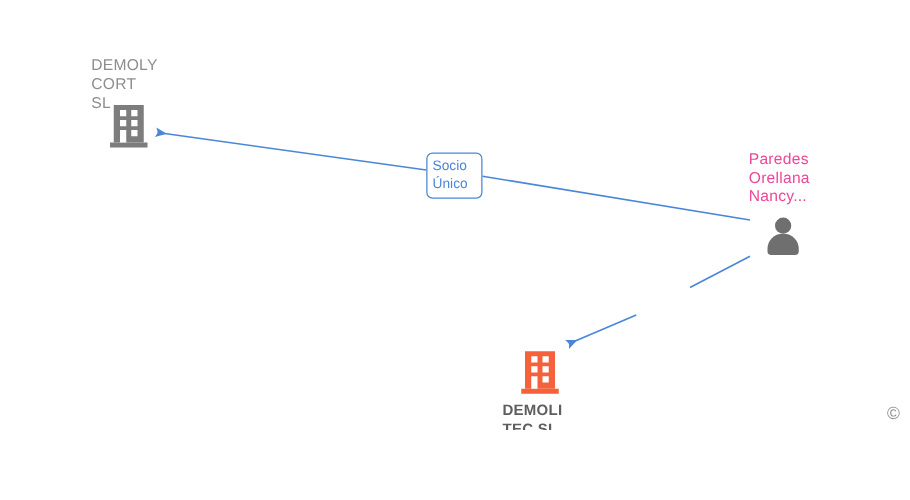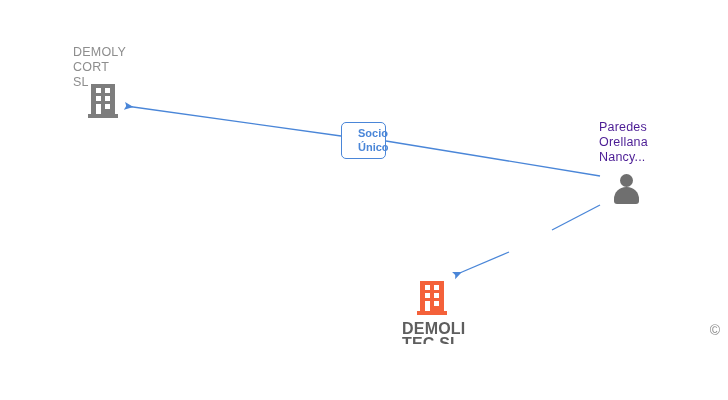--- a/index.html
+++ b/index.html
@@ -36,29 +36,29 @@
     position: absolute;
     white-space: pre-line;
     letter-spacing: .2px;
   }
   .label-company {
     font-size: 12.5px;
     line-height: 15px;
     color: #8d8d8d;
   }
   .label-company-focus {
-    font-size: 16px;
+    font-size: 12px;
     line-height: 15px;
     font-weight: bold;
     color: #5e5e5e;
   }
   .label-person {
     font-size: 12.5px;
     line-height: 15px;
-    color: #4c1d95;
+    color: #ec4899;
   }
 
   
   .building {
     position: relative;
     width: 30px;
     height: 34px;
   }
   .building .tower {
     position: absolute;
@@ -121,23 +121,22 @@
   .edge-label {
     position: absolute;
     box-sizing: border-box;
     background: #ffffff;
     border: 1px solid #4a86d8;
     border-radius: 5px;
     color: #4a86d8;
     font-size: 11px;
     line-height: 14px;
     text-align: left;
-    padding: 3px 16px 4px;
+    padding: 3px 4px 4px;
     white-space: pre-line;
-    font-weight: bold;
   }
 
   
   #watermark {
     position: absolute;
     right: 8px;
     bottom: 6px;
     display: flex;
     align-items: center;
     gap: 4px;

